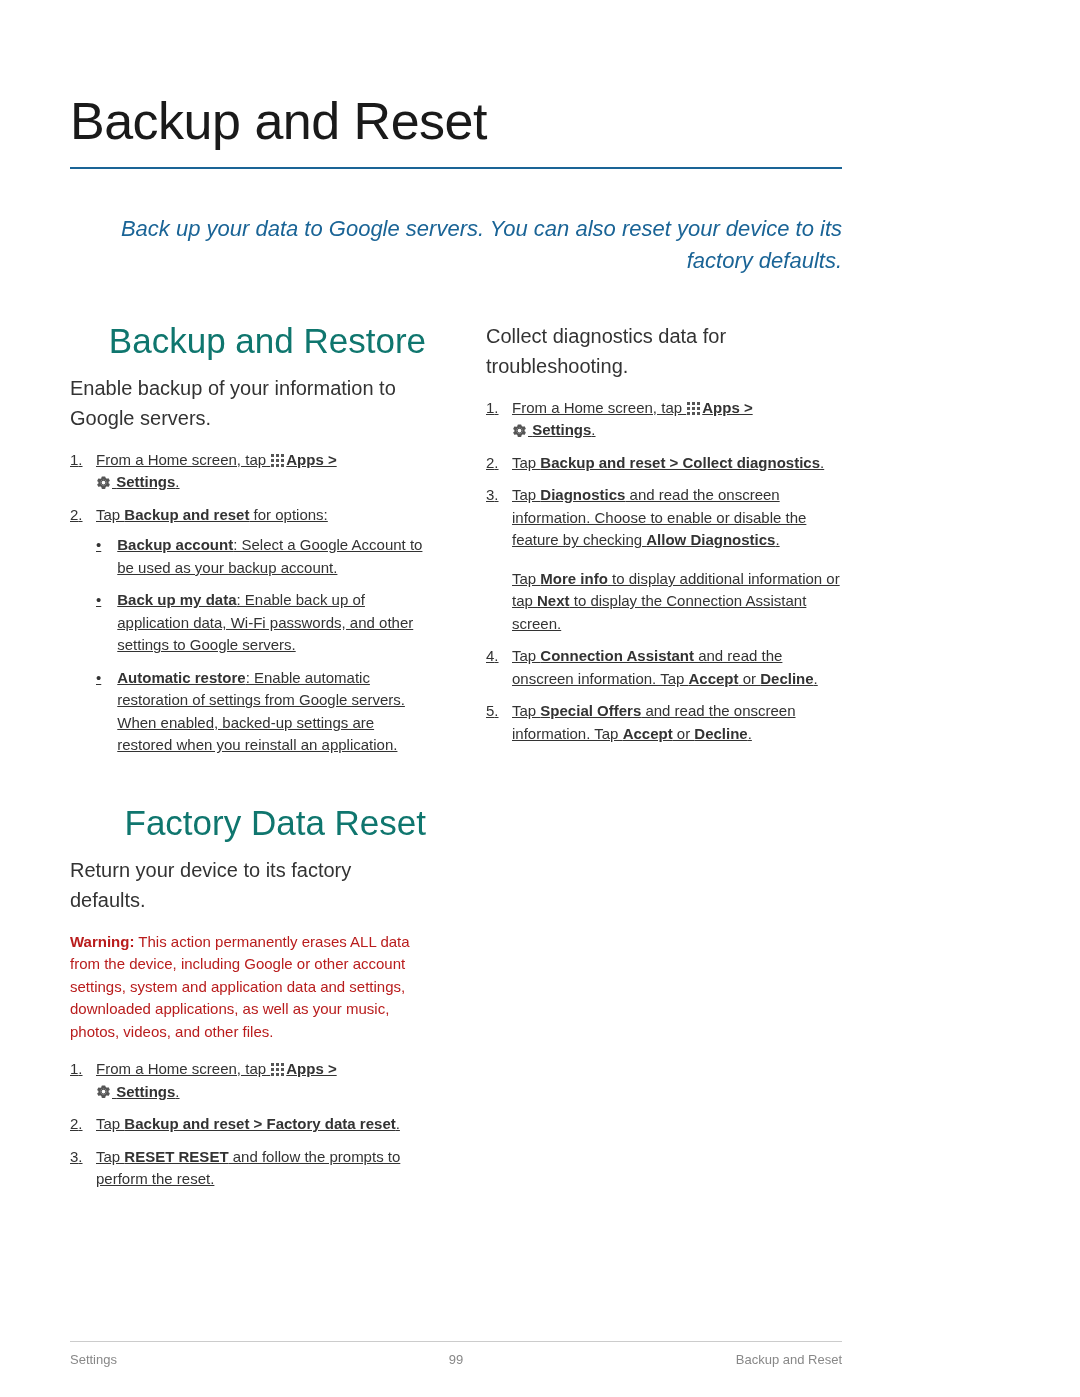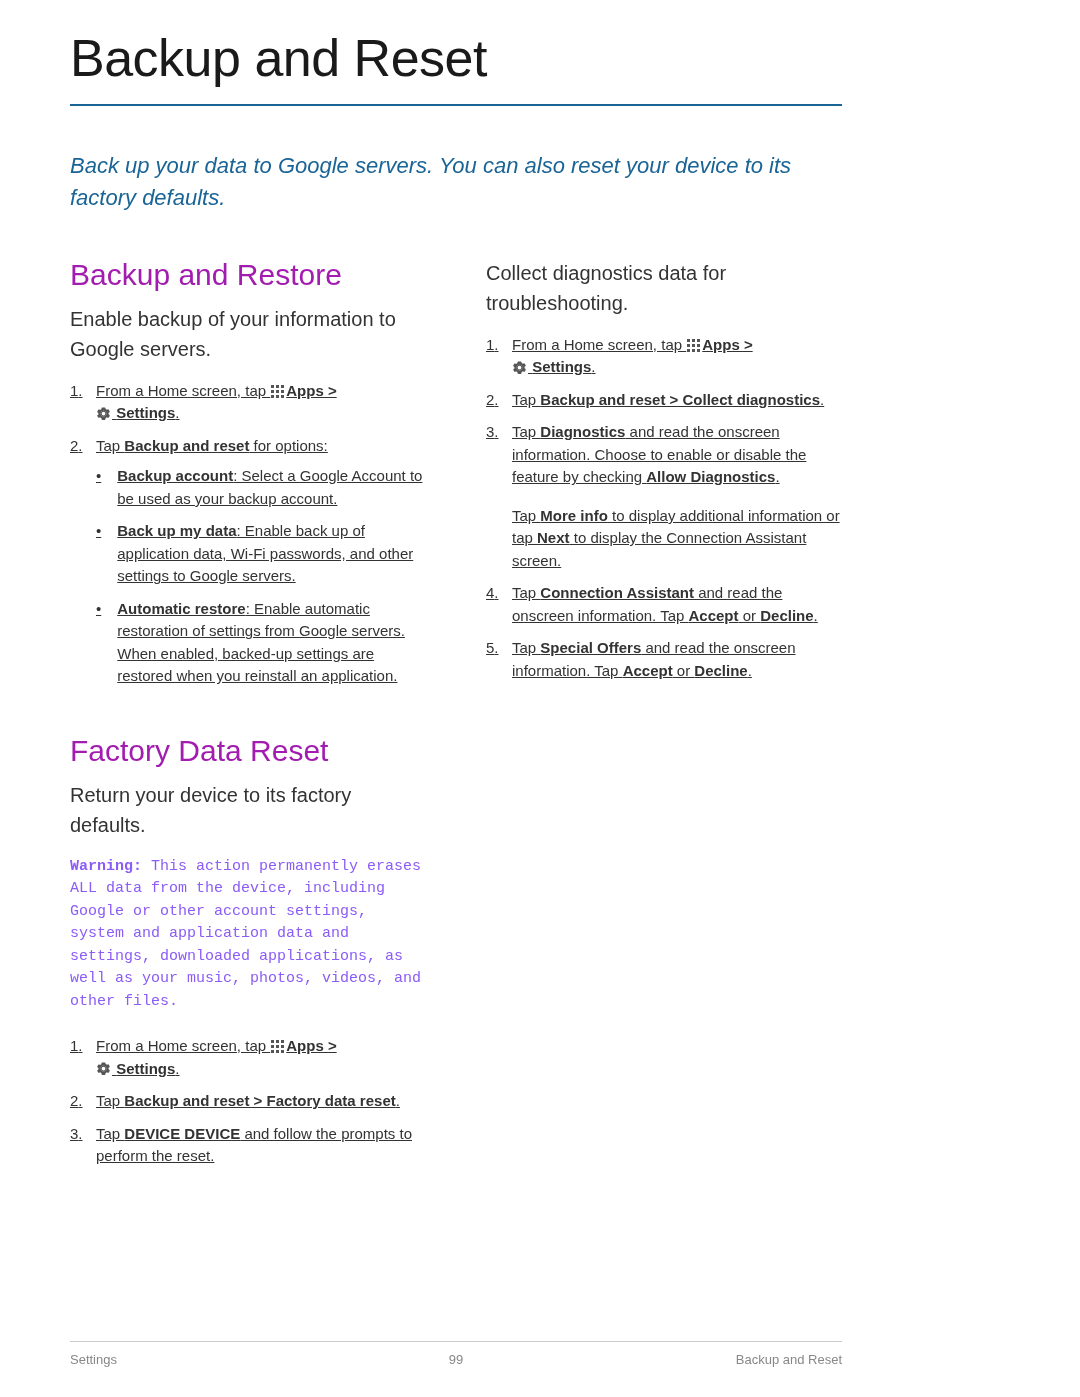--- a/index.html
+++ b/index.html
@@ -13,21 +13,21 @@
       background: #ffffff;
       width: 1080px;
       min-height: 1397px;
       position: relative;
       color: #333333;
     }
 
     .page-container {
       width: 912px;
       min-height: 1397px;
-      padding: 28px 70px 80px 70px;
+      padding: 91px 70px 80px 70px;
       position: relative;
     }
 
     .page-title {
       font-size: 52px;
       font-weight: 300;
       color: #1a1a1a;
       margin-bottom: 16px;
       letter-spacing: -0.5px;
     }
@@ -53,27 +53,29 @@
       max-width: 460px;
     }
 
     .intro-text {
       font-size: 22px;
       font-style: italic;
       color: #1a6496;
       line-height: 1.45;
       margin-bottom: 44px;
       font-weight: 400;
+      text-align: right;
     }
 
     .section-title {
-      font-size: 30px;
+      font-size: 35px;
       font-weight: 400;
-      color: #a21caf;
+      color: #0f766e;
       margin-bottom: 12px;
+      text-align: right;
     }
 
     .section-desc {
       font-size: 20px;
       color: #333;
       margin-bottom: 16px;
       line-height: 1.5;
     }
 
     .step-list {
@@ -133,24 +135,23 @@
       background-size: 5px 5px;
       background-position: 0 0;
       vertical-align: middle;
       margin-right: 2px;
       position: relative;
       top: -1px;
     }
 
     .warning-text {
       font-size: 15px;
-      color: #8b5cf6;
-      line-height: 1.5;
-      margin-bottom: 22px;
-      font-family: Liberation Mono, monospace;
+      color: #b91c1c;
+      line-height: 1.5;
+      margin-bottom: 15px;
     }
 
     .section-gap {
       margin-bottom: 36px;
     }
 
     .footer {
       position: absolute;
       bottom: 30px;
       left: 70px;
@@ -262,21 +263,21 @@
               <span class="bold">Settings</span>.
             </span>
           </li>
           <li class="step-item">
             <span class="step-content">
               Tap <span class="bold">Backup and reset &gt; Factory data reset</span>.
             </span>
           </li>
           <li class="step-item">
             <span class="step-content">
-              Tap <span class="bold">DEVICE DEVICE</span> and follow the prompts to perform the reset.
+              Tap <span class="bold">RESET RESET</span> and follow the prompts to perform the reset.
             </span>
           </li>
         </ol>
       </div>
 
     </div>
 
     <div class="right-col">
 
       <div class="section-gap">

